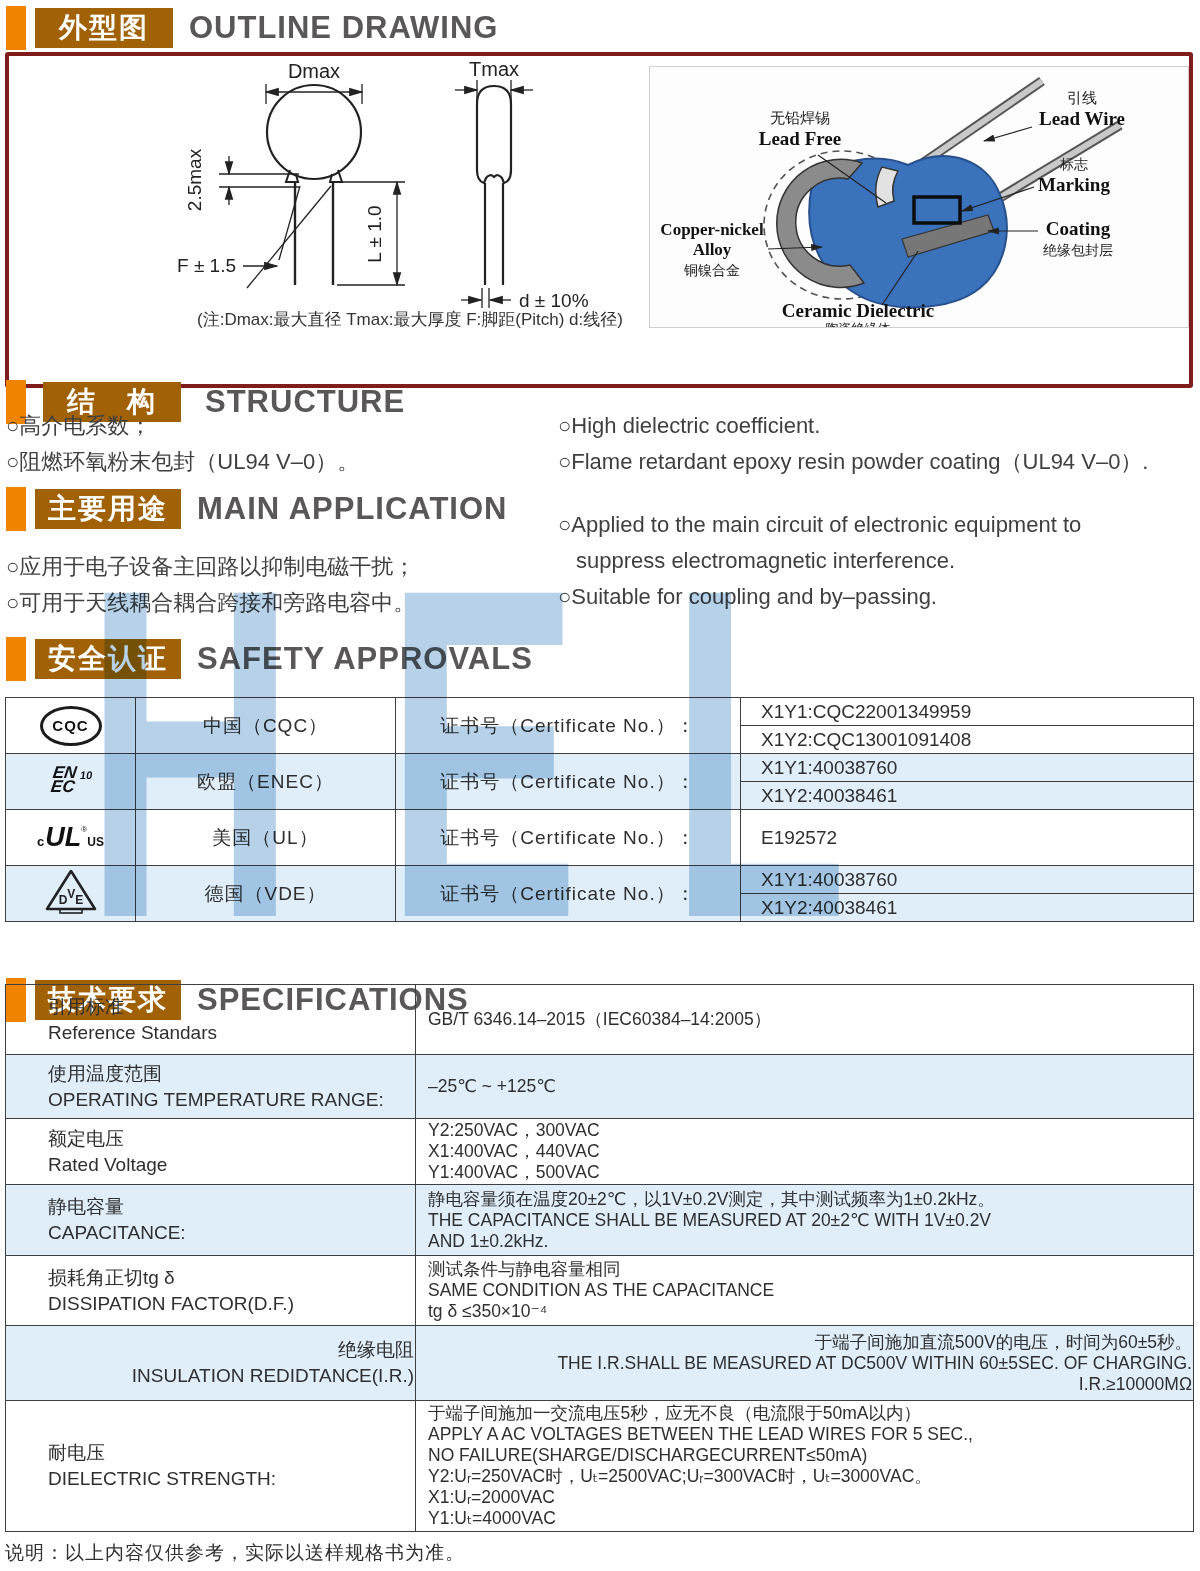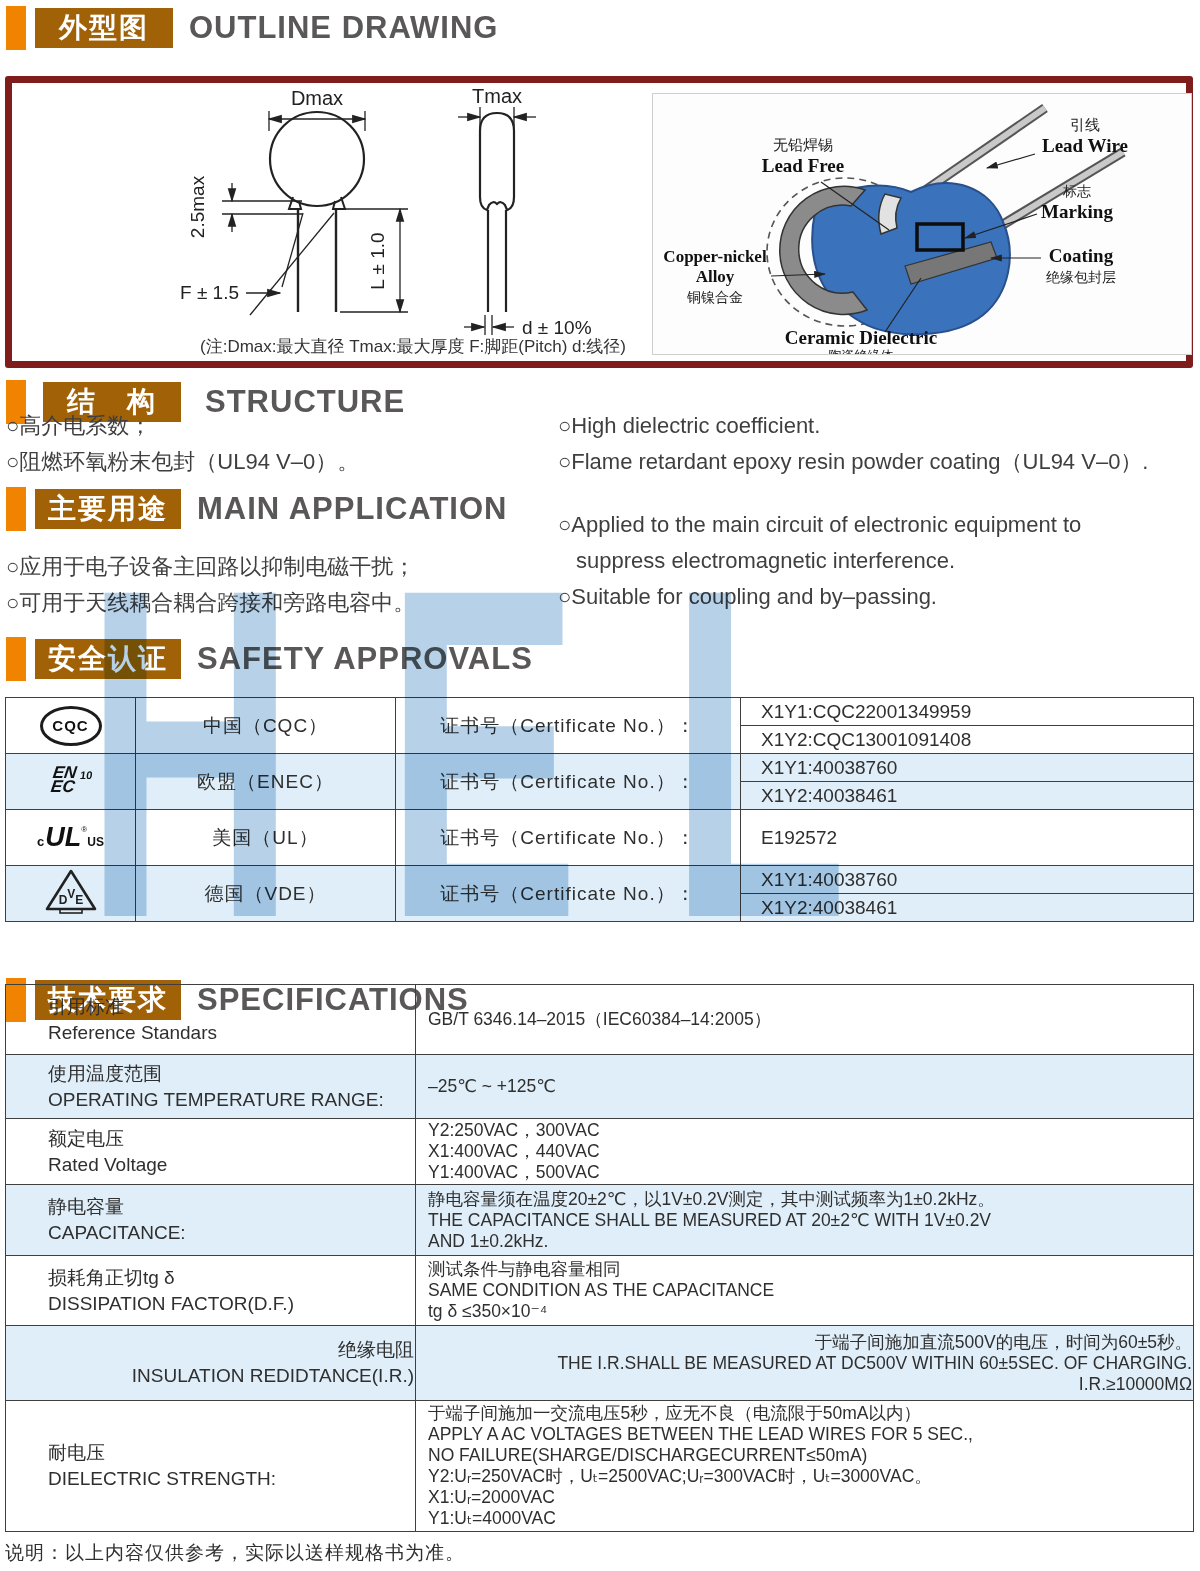--- a/index.html
+++ b/index.html
@@ -9,22 +9,22 @@
     overflow:hidden;
   }
   
   .sec-h{position:absolute;left:6px;display:flex;align-items:center;}
   .accent-bar{width:20px;height:44px;background:#F08300;margin-right:9px;flex:0 0 auto;}
   .zh-box{background:#a16207;color:#fff;font-weight:bold;font-size:28px;
     height:40px;line-height:40px;padding:0 13px;min-width:112px;text-align:center;
     letter-spacing:2px;flex:0 0 auto;}
   .en-title{font-size:31px;font-weight:bold;color:#595757;margin-left:16px;letter-spacing:1px;}
   
-  .draw-box{position:absolute;left:5px;top:76px;width:1188px;height:292px;
-    border:7px solid #7f1d1d;border-radius:3px;background:#fff;box-sizing:border-box;}
+  .draw-box{position:absolute;left:5px;top:52px;width:1188px;height:336px;
+    border:4px solid #7f1d1d;border-radius:3px;background:#fff;box-sizing:border-box;}
   .cutaway-box{position:absolute;left:640px;top:10px;width:540px;height:262px;
     border:1px solid #cfcfcf;box-sizing:border-box;background:#fdfdfd;}
   .draw-note{position:absolute;left:188px;top:252px;font-size:17px;color:#333;}
   svg text{font-family:"Liberation Sans","DejaVu Sans",sans-serif;}
   .serifb{font-family:"Liberation Serif","DejaVu Serif",serif;font-weight:bold;}
   
   .blist{position:absolute;font-size:22px;color:#3f3f3f;line-height:36px;}
   .blist .indent{padding-left:18px;}
   
   table{border-collapse:collapse;}

